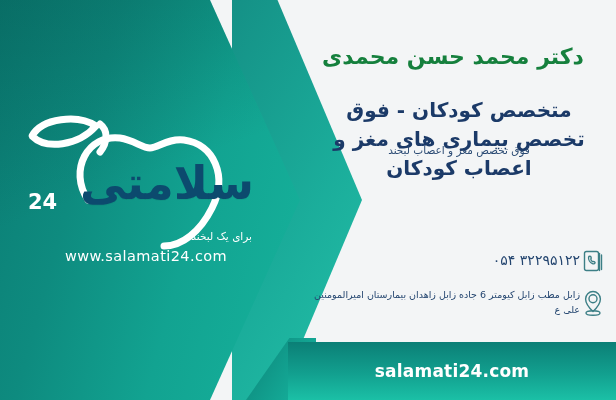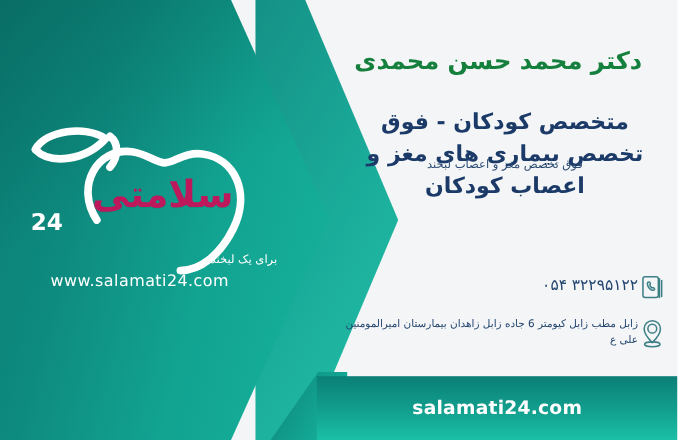--- a/index.html
+++ b/index.html
@@ -97,43 +97,42 @@
     top: 104px;
     width: 250px;
     height: 170px;
   }
   .logo-wrap svg { display: block; }
   .logo-url {
     position: absolute;
     left: 30px;
     top: 144px;
     width: 200px;
-    text-align: left;
+    text-align: center;
     color: #ffffff;
     font-size: 14.5px;
     letter-spacing: .4px;
     direction: ltr;
     font-family: "DejaVu Sans", "Liberation Sans", sans-serif;
   }
   .logo-tagline {
     position: absolute;
     right: 14px;
     top: 126px;
     color: #ffffff;
     font-size: 10.5px;
     direction: rtl;
   }
   .logo-word {
     position: absolute;
     left: 26px;
     top: 56px;
     width: 212px;
-    text-align: center;
-    color: #be185d;
-    font-size: 34px;
+    color: #0c4a6e;
+    font-size: 46px;
     font-weight: bold;
     line-height: 1;
     direction: rtl;
     text-shadow: 0 1px 0 rgba(0,0,0,.05);
   }
   .logo-24 {
     position: absolute;
     left: 12px;
     top: 86px;
     color: #ffffff;

